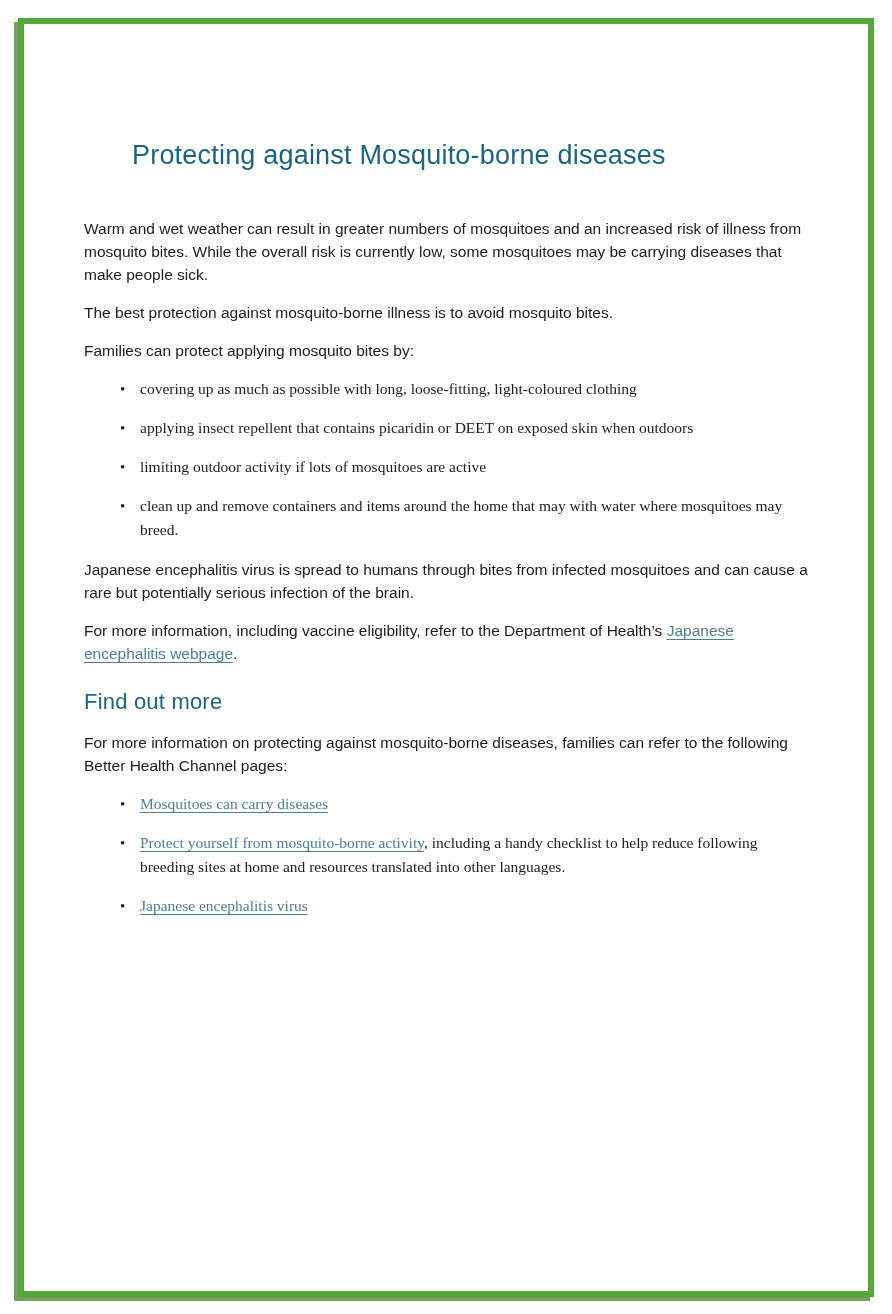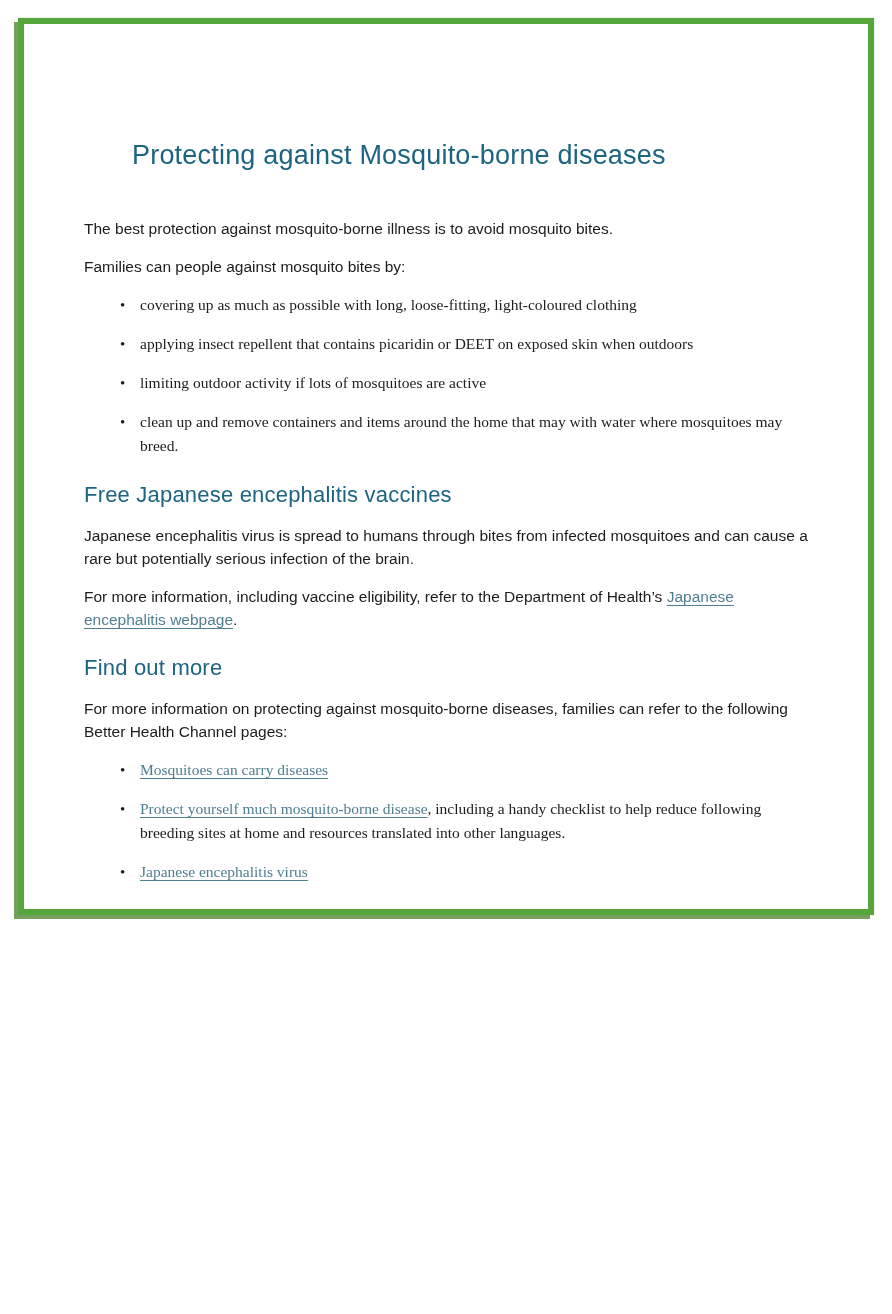--- a/index.html
+++ b/index.html
@@ -10,21 +10,21 @@
     height: 1314px;
     font-family: "Liberation Sans", sans-serif;
     -webkit-font-smoothing: antialiased;
   }
   .sheet {
     box-sizing: border-box;
     position: absolute;
     left: 18px;
     top: 18px;
     width: 856px;
-    height: 897px;
+    height: 1279px;
     background: #ffffff;
     border: 6px solid #55a63b;
     box-shadow: -4px 4px 0 rgba(72, 128, 42, 0.75), 0 0 2px rgba(0,0,0,0.18);
   }
   .content {
     box-sizing: border-box;
     padding: 116px 58px 40px 60px;
     color: #1c1c1c;
   }
   .doc-title {
@@ -77,40 +77,40 @@
   }
 </style>
 </head>
 <body>
 
 <div class="sheet">
   <div class="content">
 
     <h1 class="doc-title">Protecting against Mosquito-borne diseases</h1>
 
+    <p class="body">Warm and wet weather can result in greater numbers of mosquitoes and an increased risk of illness from mosquito bites. While the overall risk is currently low, some mosquitoes may be carrying diseases that make people sick.</p>
     <p class="body">The best protection against mosquito-borne illness is to avoid mosquito bites.</p>
-    <p class="body">Families can people against mosquito bites by:</p>
+    <p class="body">Families can protect applying mosquito bites by:</p>
 
     <ul class="doc-list">
       <li>covering up as much as possible with long, loose-fitting, light-coloured clothing</li>
       <li>applying insect repellent that contains picaridin or DEET on exposed skin when outdoors</li>
       <li>limiting outdoor activity if lots of mosquitoes are active</li>
       <li>clean up and remove containers and items around the home that may with water where mosquitoes may breed.</li>
     </ul>
 
 
-    <h2 class="section">Free Japanese encephalitis vaccines</h2>
 
     <p class="body">Japanese encephalitis virus is spread to humans through bites from infected mosquitoes and can cause a rare but potentially serious infection of the brain.</p>
     <p class="body"><span>For more information, including vaccine eligibility, refer to the Department of Health’s </span><a class="doc-link">Japanese encephalitis webpage</a><span>.</span></p>
 
     <h2 class="section">Find out more</h2>
 
     <p class="body">For more information on protecting against mosquito-borne diseases, families can refer to the following Better Health Channel pages:</p>
 
     <ul class="doc-list">
       <li><a class="doc-link">Mosquitoes can carry diseases</a><span></span></li>
-      <li><a class="doc-link">Protect yourself much mosquito-borne disease</a><span>, including a handy checklist to help reduce following breeding sites at home and resources translated into other languages.</span></li>
+      <li><a class="doc-link">Protect yourself from mosquito-borne activity</a><span>, including a handy checklist to help reduce following breeding sites at home and resources translated into other languages.</span></li>
       <li><a class="doc-link">Japanese encephalitis virus</a><span></span></li>
     </ul>
 
   </div>
 </div>
 
 </body></html>

